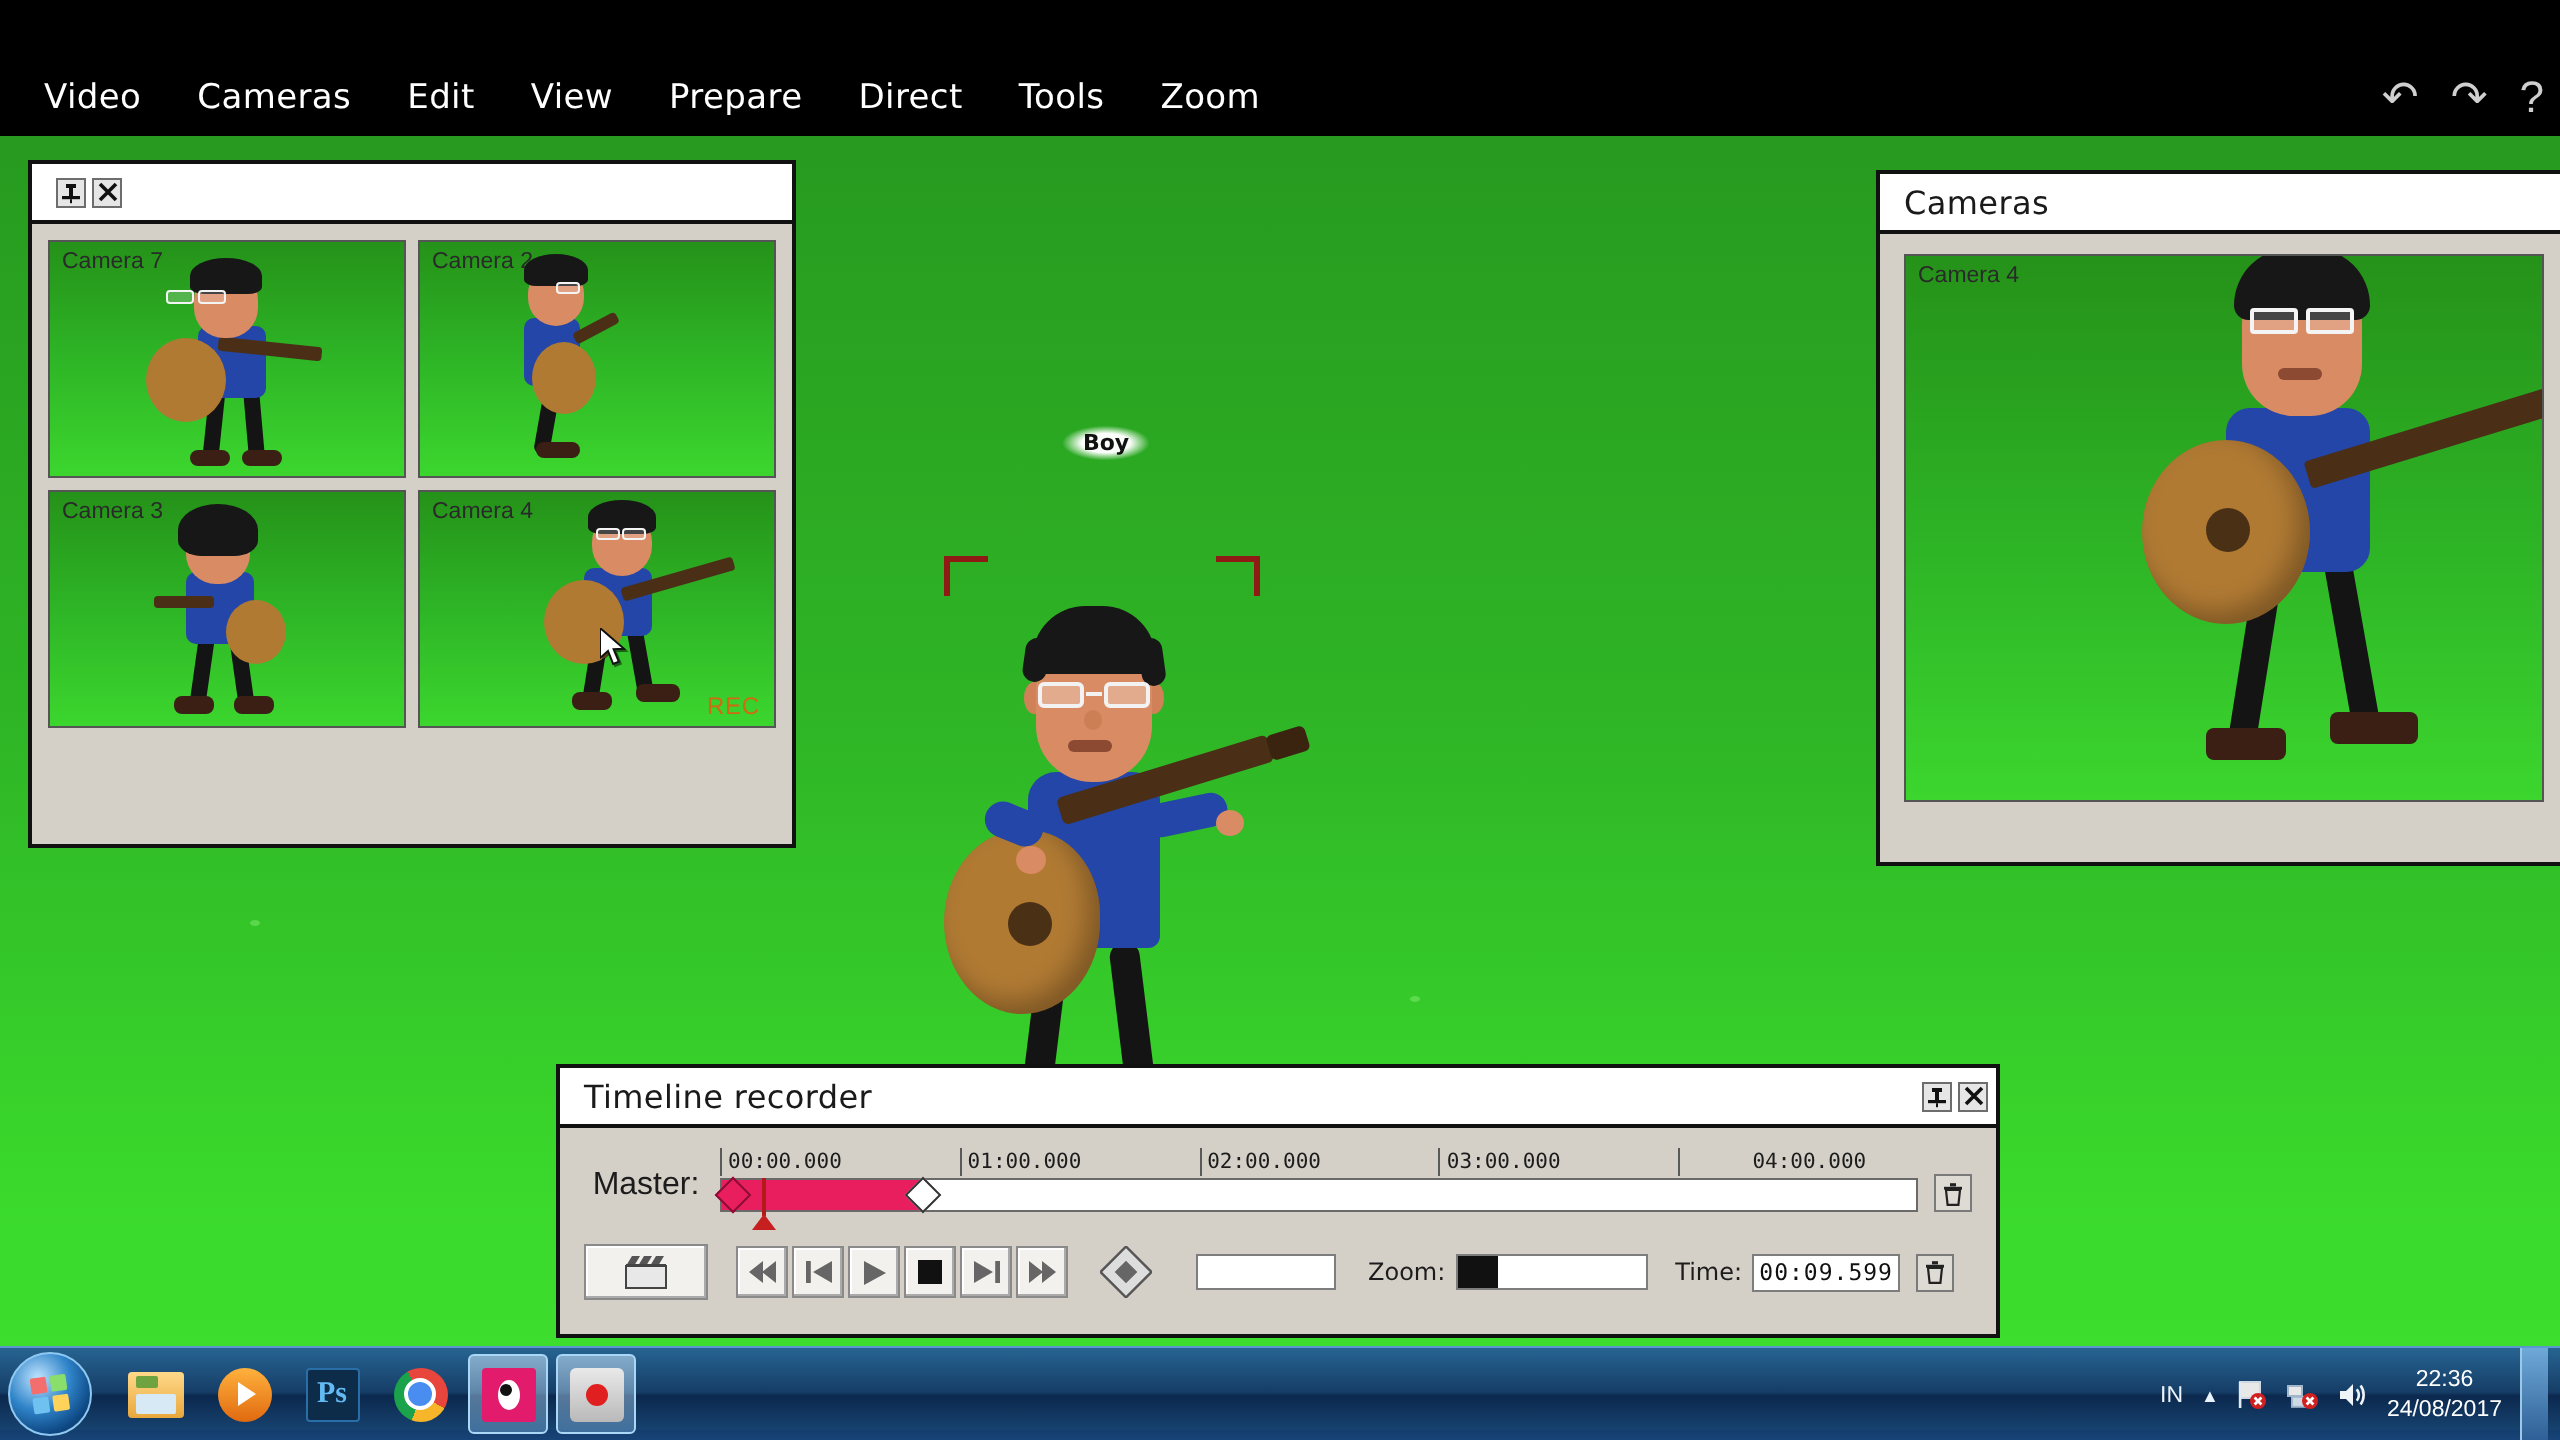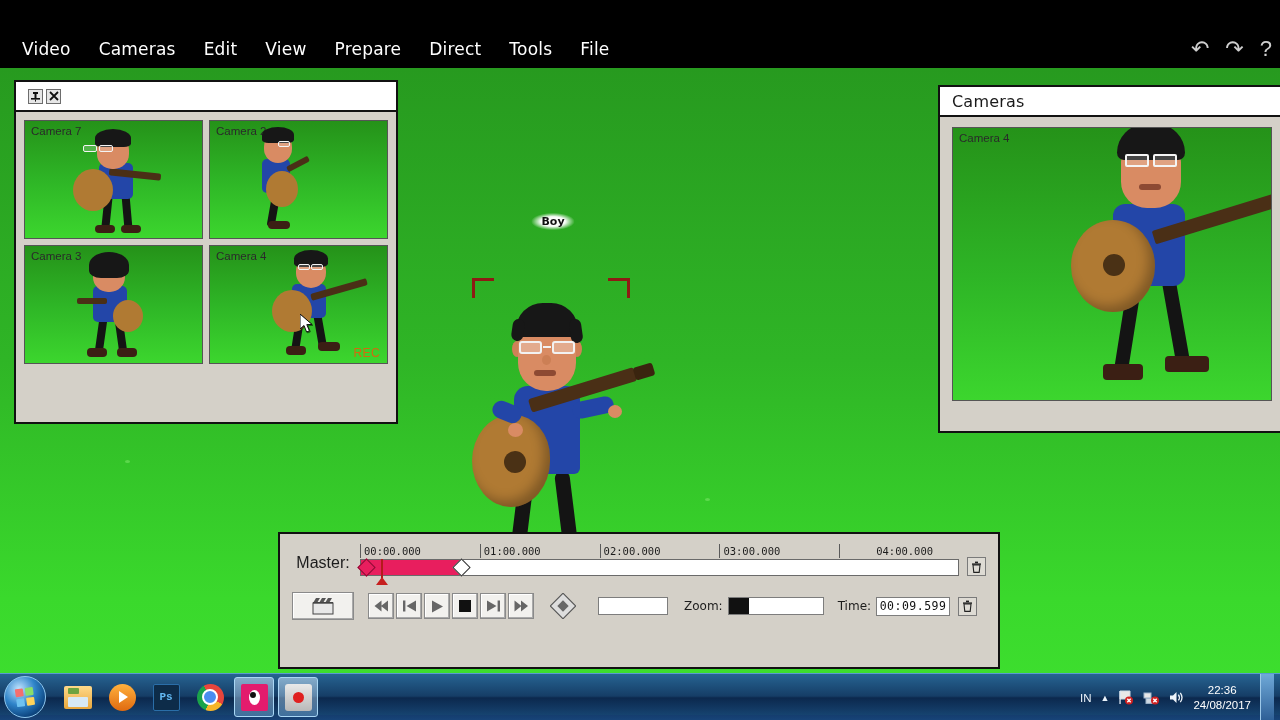--- a/index.html
+++ b/index.html
@@ -235,21 +235,21 @@
   }
   .tb-ico.active {
     background: linear-gradient(180deg, rgba(210,235,255,.55), rgba(140,195,240,.35));
     border: 1px solid #a9d7f5;
   }
   .ico-explorer { width: 28px; height: 23px; background: linear-gradient(180deg,#ffd98a,#e9a73c); border-radius: 2px; position: relative; }
   .ico-explorer::after { content:''; position:absolute;left:4px;bottom:2px;width:20px;height:10px;background:#d7e9f5;border-radius:1px;}
   .ico-explorer::before { content:''; position:absolute;left:4px;top:2px;width:11px;height:6px;background:#6fa33f;border-radius:1px;}
   .ico-wmp { width: 27px; height: 27px; border-radius: 50%; background: linear-gradient(180deg,#ffb13d,#e06a10); display:flex;align-items:center;justify-content:center;}
   .ico-wmp::after{content:'';border-left:9px solid #fff;border-top:6px solid transparent;border-bottom:6px solid transparent;margin-left:3px;}
-  .ico-ps { width: 27px; height: 27px; background: #0d2c49; border: 1px solid #2a6ea8; border-radius: 2px; color: #63b9f2; font-size: 11px; font-weight: bold; display:flex;align-items:center;justify-content:center; font-family:Liberation Mono, monospace;}
+  .ico-ps { width: 27px; height: 27px; background: #0d2c49; border: 1px solid #2a6ea8; border-radius: 2px; color: #63b9f2; font-size: 15px; font-weight: bold; display:flex;align-items:center;justify-content:center; font-family:Liberation Serif, serif;}
   .ico-chrome { width: 27px; height: 27px; border-radius: 50%; background: conic-gradient(#e8453c 0deg 120deg, #f7b529 120deg 200deg, #1aa34a 200deg 330deg, #e8453c 330deg 360deg); display:flex;align-items:center;justify-content:center;}
   .ico-chrome::after{content:'';width:12px;height:12px;border-radius:50%;background:#4a8df0;border:2px solid #fff;}
   .ico-muvizu { width: 27px; height: 27px; background: #e31b6d; border-radius: 2px; display:flex;align-items:center;justify-content:center;}
   .ico-muvizu span{width:11px;height:15px;background:#fff;border-radius:50%;position:relative;}
   .ico-muvizu span::after{content:'';position:absolute;left:1px;top:2px;width:6px;height:6px;background:#111;border-radius:50%;}
   .ico-vid { width: 27px; height: 27px; background: linear-gradient(180deg,#e9e9e9,#b9b9b9); border-radius:3px; display:flex;align-items:center;justify-content:center; position:relative;}
   .ico-vid::after{content:'';width:11px;height:11px;border-radius:50%;background:#e02020;}
   .tray { position: absolute; right: 0; top: 0; height: 47px; display: flex; align-items: center; gap: 9px; padding-right: 6px; }
   .tray-txt { color: #eaf3fb; font-size: 11.5px; }
   .tray-ico { color: #dfeaf5; display: flex; align-items: center; }
@@ -264,21 +264,21 @@
 
   <div class="menubar">
     <div class="menu-items">
       <div class="menu-item">Video</div>
       <div class="menu-item">Cameras</div>
       <div class="menu-item">Edit</div>
       <div class="menu-item">View</div>
       <div class="menu-item">Prepare</div>
       <div class="menu-item">Direct</div>
       <div class="menu-item">Tools</div>
-      <div class="menu-item">File</div>
+      <div class="menu-item">Zoom</div>
     </div>
     <div class="menu-right">
       <div class="menu-icn">↶</div>
       <div class="menu-icn">↷</div>
       <div class="menu-icn">?</div>
     </div>
   </div>
 
   <div class="viewport">
     <div class="ground-speck" style="left:125px;top:392px;"></div>
@@ -423,20 +423,38 @@
         <div class="mini m-head" style="left:168px;top:8px;width:60px;height:72px;border-radius:26px;background:#d98b63;"></div>
         <div class="mini m-hair" style="left:164px;top:-4px;width:68px;height:36px;border-radius:32px 32px 8px 8px;"></div>
         <div class="mini m-glass" style="left:172px;top:26px;width:24px;height:13px;border-width:2px;"></div>
         <div class="mini m-glass" style="left:200px;top:26px;width:24px;height:13px;border-width:2px;"></div>
         <div class="mini" style="left:186px;top:56px;width:22px;height:6px;background:#8d4a33;border-radius:3px;"></div>
       </div>
     </div>
   </div>
 
   <div class="panel" id="panel-timeline">
+    <div class="panel-tb">
+      <div class="panel-title">Timeline recorder</div>
+      <div class="panel-btns">
+        <div class="tb-btn tb-pin">
+          <svg width="11" height="11" viewBox="0 0 11 11">
+              <rect x="3" y="1" width="5" height="2" fill="#111"></rect>
+              <rect x="4.5" y="3" width="2" height="4" fill="#111"></rect>
+              <rect x="1" y="7" width="9" height="1.6" fill="#111"></rect>
+              <rect x="5" y="8.6" width="1" height="2" fill="#111"></rect>
+            </svg>
+        </div>
+        <div class="tb-btn tb-close">
+          <svg width="10" height="10" viewBox="0 0 10 10">
+              <path d="M1 1 L9 9 M9 1 L1 9" stroke="#111" stroke-width="1.8"></path>
+            </svg>
+        </div>
+      </div>
+    </div>
 
     <div class="panel-body tl-body">
       <div class="tl-row1">
         <div class="tl-master-label">Master:</div>
         <div class="tl-track-wrap">
           <div class="tl-ruler">
             <div class="tl-tick" style="left:0%;">00:00.000</div>
             <div class="tl-tick" style="left:20%;">01:00.000</div>
             <div class="tl-tick" style="left:40%;">02:00.000</div>
             <div class="tl-tick" style="left:60%;">03:00.000</div>

